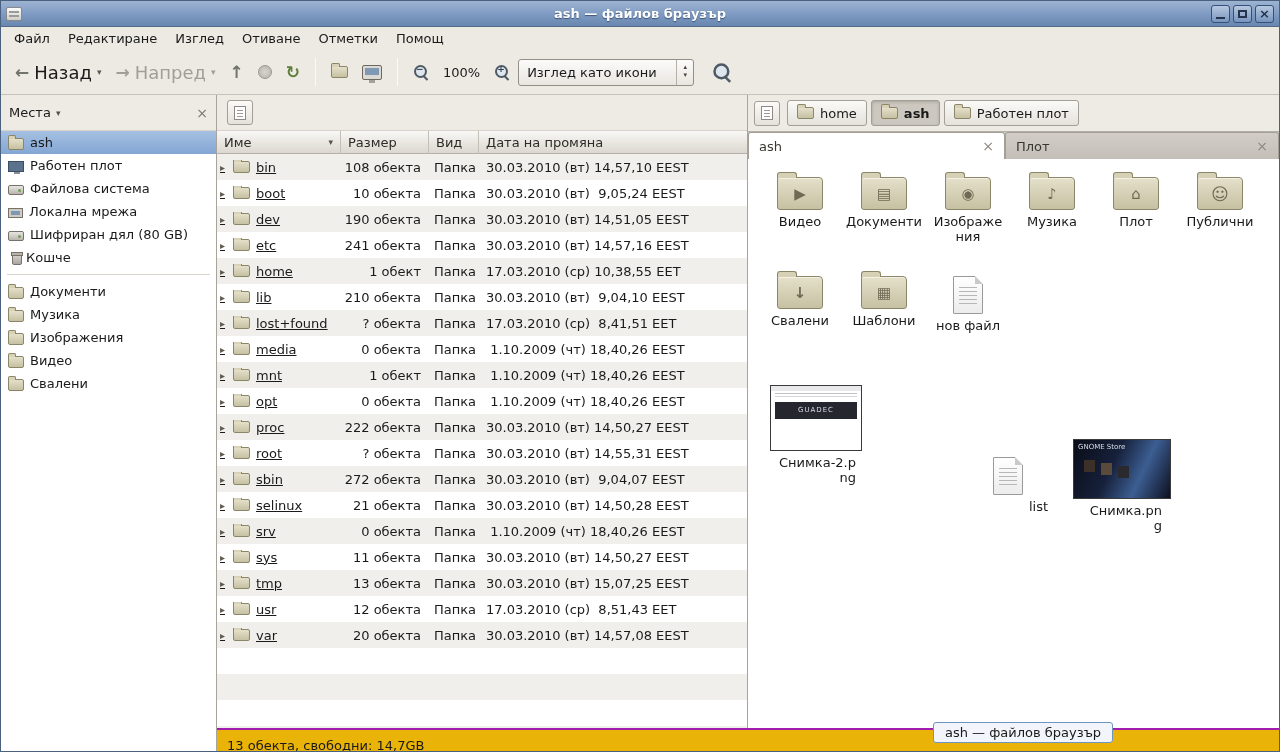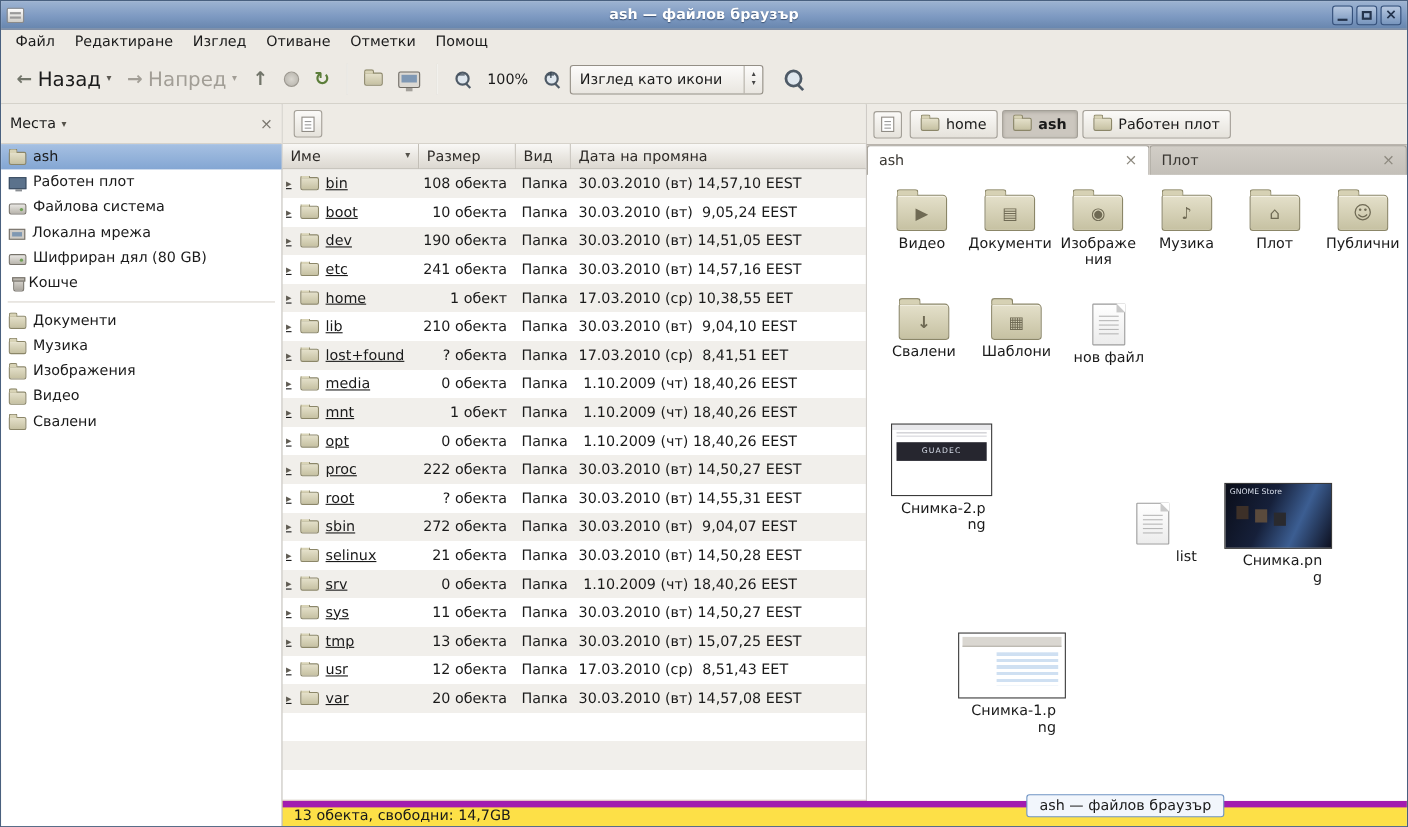--- a/index.html
+++ b/index.html
@@ -44,24 +44,24 @@
   .zoom-label { padding:0 6px; }
   .combo { width:176px; height:27px; border:1px solid #948f86; border-radius:3px;
            background:linear-gradient(#fcfbfa,#e9e6e0); display:flex; align-items:center; padding-left:8px; }
   .combo .spin { margin-left:auto; width:17px; height:100%; border-left:1px solid #b5b1a9; display:flex; flex-direction:column; align-items:center; justify-content:center; font-size:7px; color:#444; line-height:1.1; }
   .mini-folder { display:inline-block; width:17px; height:12px; position:relative; flex:0 0 auto;
                  background:linear-gradient(var(--folder,#e4e0ca),#c6c1a2); border:1px solid #8b8668; border-radius:1px 2px 2px 2px; }
   .mini-folder::before { content:""; position:absolute; top:-4px; left:-1px; width:7px; height:3px; background:#d8d3b6; border:1px solid #8b8668; border-bottom:none; border-radius:2px 2px 0 0; }
 
   
   .main { display:flex; height:658px; }
-  .sidebar { width:256px; background:#fff; border-right:1px solid #a8a49c; display:flex; flex-direction:column; }
+  .sidebar { width:216px; background:#fff; border-right:1px solid #a8a49c; display:flex; flex-direction:column; }
   .content { flex:1; display:flex; flex-direction:column; min-width:0; }
   .panes { flex:1; display:flex; min-height:0; }
-  .statusbar { height:25px; background:#fde047; border-top:6px solid #a21caf; display:flex; align-items:flex-start; padding-left:10px; }
+  .statusbar { height:25px; background:#eab308; border-top:2px solid #a21caf; display:flex; align-items:flex-end; padding-left:10px; }
 
   
   .side-head { height:36px; background:#eeebe5; border-bottom:1px solid #d6d2ca; display:flex; align-items:center; padding:0 8px; }
   .side-title { display:flex; align-items:center; gap:5px; }
   .side-title::after { content:"▾"; font-size:9px; color:#55524b; }
   .side-close { margin-left:auto; color:#7c7870; font-size:14px; line-height:1; }
   .side-item { height:23px; display:flex; align-items:center; padding-left:7px; }
   .side-item.selected { background:linear-gradient(var(--selection,#a6c0e2),#83a6d3); }
   .pl-icon { width:18px; height:16px; margin-right:6px; position:relative; display:inline-block; flex:0 0 auto; }
   .pl-icon.folder { width:16px; height:12px; margin-top:2px; background:linear-gradient(var(--folder,#e4e0ca),#c6c1a2); border:1px solid #8b8668; border-radius:1px 2px 2px 2px; }
@@ -625,27 +625,20 @@
                   </span>
                   <div class="iv-label">list</div>
                 </div>
                 <div class="free-item thumb k-store">
                   <span class="big-icon">
                     <span class="thumb-text">GNOME Store</span>
                     <span class="emblem"></span>
                   </span>
                   <div class="iv-label">Снимка.png</div>
                 </div>
-                <div class="free-item thumb k-files">
-                  <span class="big-icon">
-                    <span class="thumb-text"></span>
-                    <span class="emblem"></span>
-                  </span>
-                  <div class="iv-label">Снимка-1.png</div>
-                </div>
               </div>
           </div>
         </div>
 
       </div>
 
       <div class="statusbar">
         <span>13 обекта, свободни: 14,7GB</span>
       </div>
     </div>

